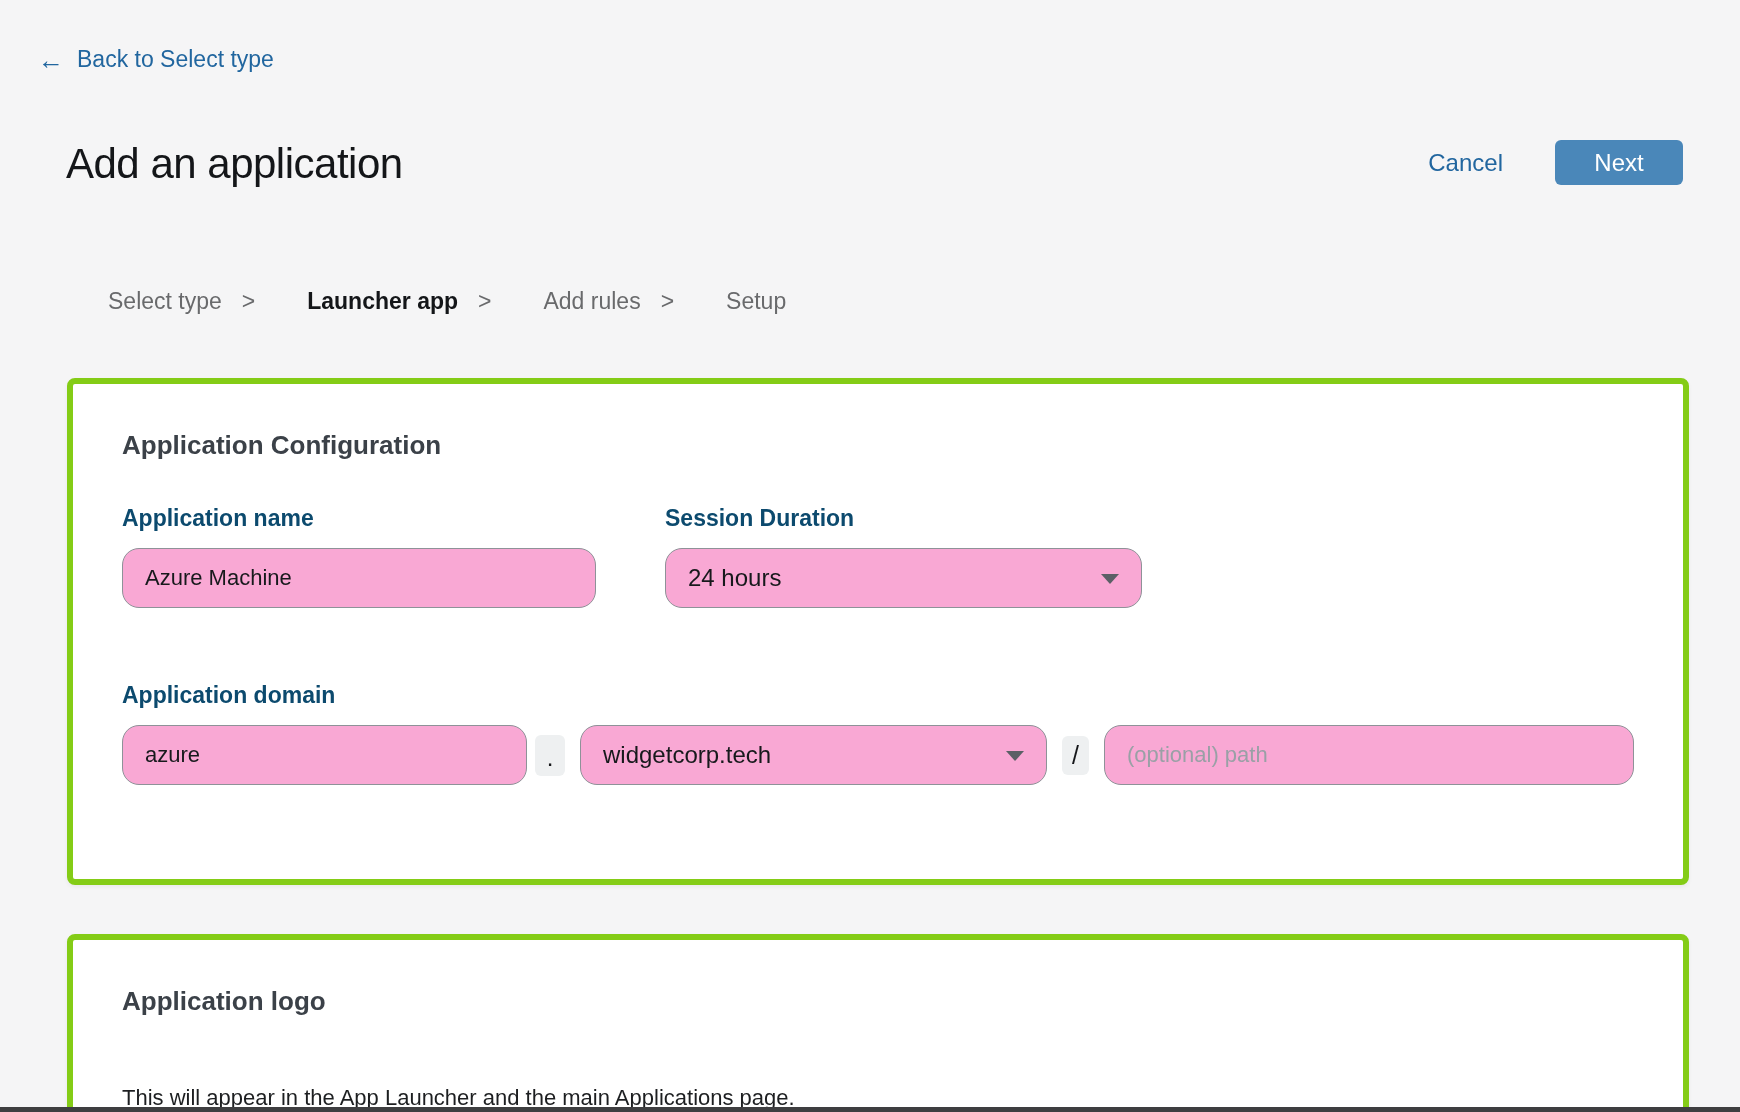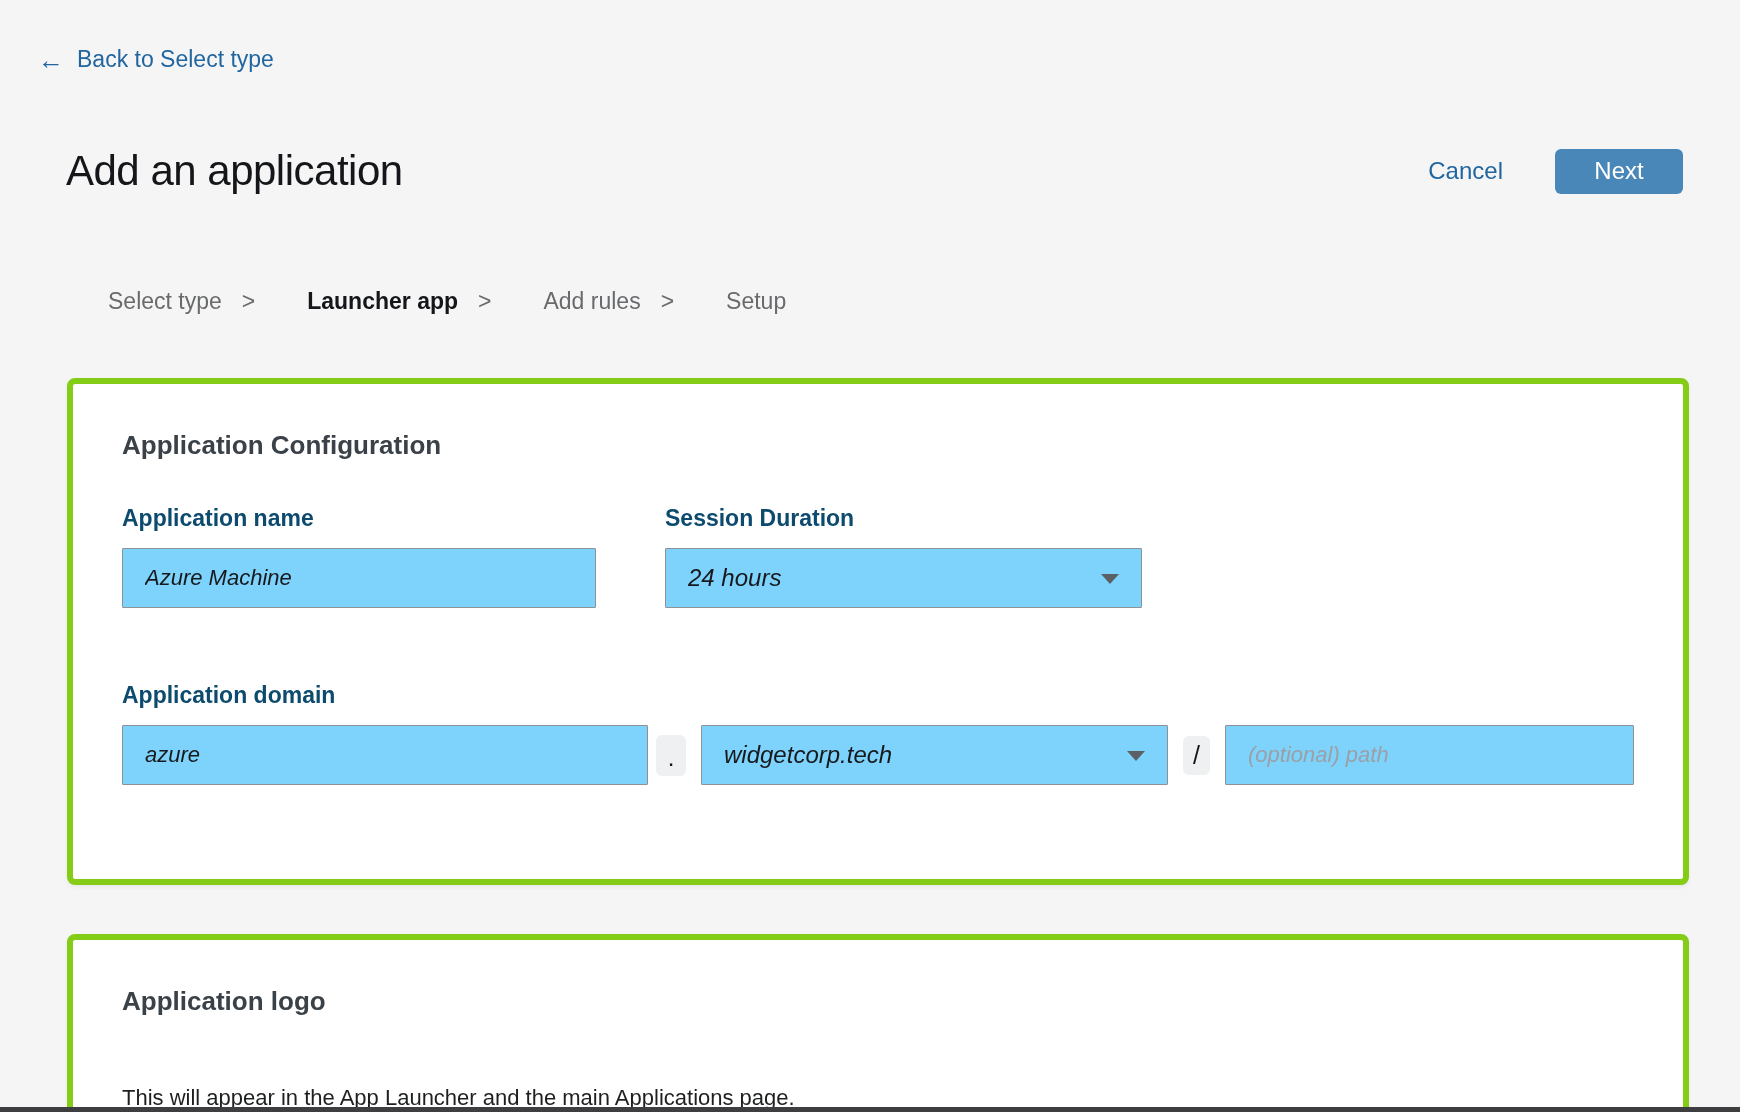--- a/index.html
+++ b/index.html
@@ -22,21 +22,21 @@
     cursor: pointer;
     text-decoration: none;
   }
   .back-link .arrow { font-size: 26px; line-height: 1; }
 
   
   .header-row {
     position: absolute;
     left: 66px; right: 57px; top: 140px;
     height: 62px;
-    display: flex; align-items: center;
+    display: flex; align-items: flex-start;
   }
   .page-title {
     font-size: 42px;
     font-weight: 300;
     letter-spacing: -0.5px;
     color: #141619;
   }
   .header-actions {
     margin-left: auto;
     display: flex; align-items: center; gap: 52px;
@@ -95,29 +95,28 @@
   .field-label {
     font-size: 23px;
     font-weight: 700;
     color: #0c4a6e;
     margin-bottom: 16px;
   }
 
   .text-input, .select-box {
     height: 60px;
     border: 1.5px solid #8e9298;
-    border-radius: 1px;
-    background: #7dd3fc;
+    border-radius: 17px;
+    background: #f9a8d4;
     font-family: inherit;
     font-size: 22px;
     color: #17191c;
     padding: 0 22px;
     outline: none;
     width: 100%;
-    font-style: italic;
   }
   .text-input::placeholder { color: #9aa0a6; }
 
   .select-box {
     display: flex; align-items: center;
     font-size: 24px;
     cursor: pointer;
     position: relative;
   }
   .caret {
@@ -136,21 +135,21 @@
     margin-top: 44px;
   }
   .col-name { width: 474px; }
   .col-session { width: 477px; margin-left: 44px; }
 
   .domain-label { margin-top: 74px; }
 
   .domain-row {
     display: flex; align-items: center;
   }
-  .subdomain-wrap { width: 526px; }
+  .subdomain-wrap { width: 405px; }
   .domain-select { width: 467px; }
   .path-wrap { flex: 1; }
 
   .sep-chip {
     background: #eef0f1;
     border-radius: 6px;
     display: flex; align-items: center; justify-content: center;
     color: #141619;
     flex: none;
   }

